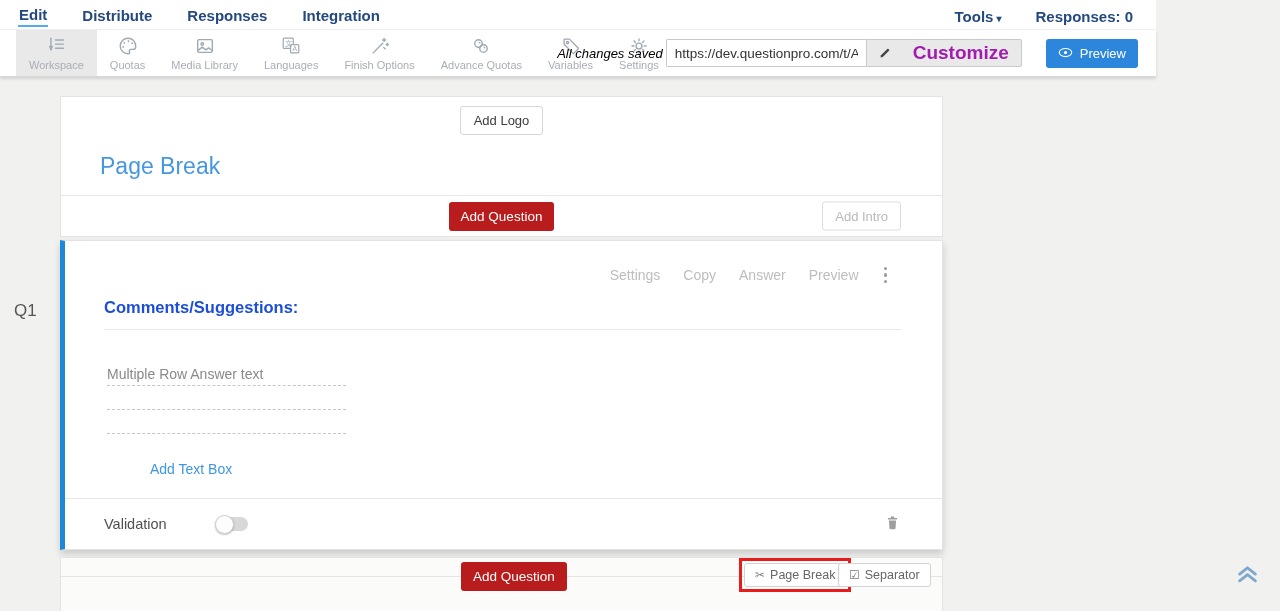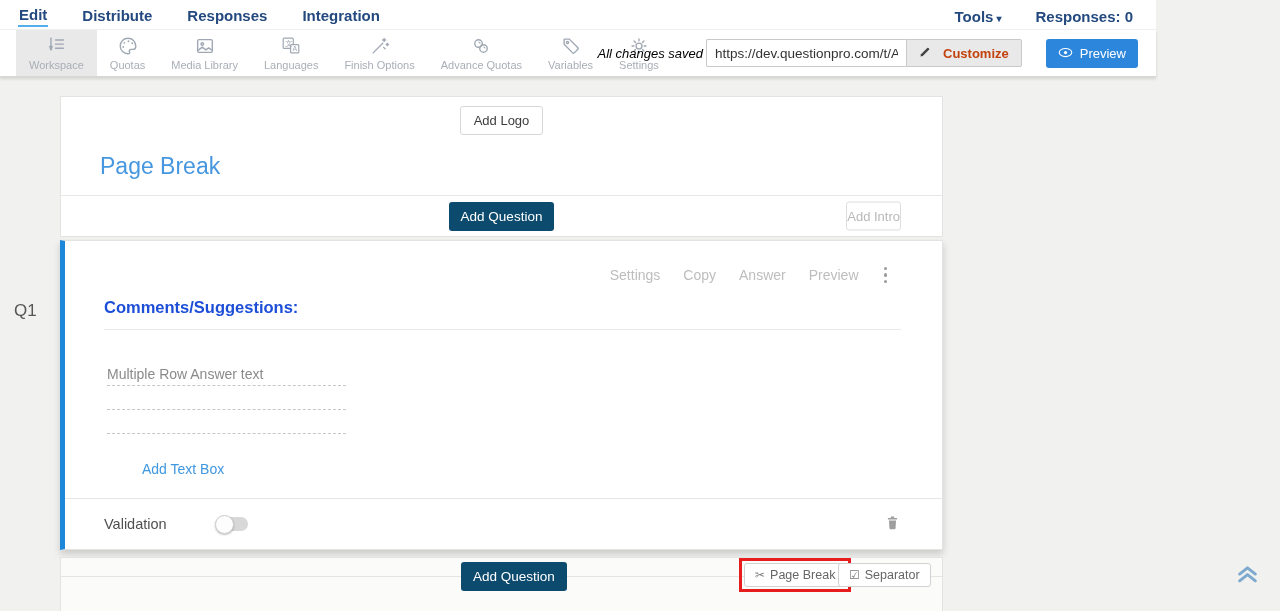--- a/index.html
+++ b/index.html
@@ -27,60 +27,60 @@
              gap:2px; padding:0 13px; cursor:pointer; }
   .tb-item.active { background:#e9e9e9; }
   .tb-item svg { width:22px; height:22px; display:block; }
   .tb-label { font-size:11px; color:#a9aeb6; white-space:nowrap; }
   .tb-right { position:absolute; right:18px; top:0; height:46px; display:flex; align-items:center; }
   .save-status { font-style:italic; font-size:13px; color:#000000; margin-right:3px; }
   .url-group { display:flex; align-items:center; }
   .url-input { width:200px; height:28px; border:1px solid #c9c9c9; border-right:none;
                padding:0 8px; font-size:13.5px; color:#333; background:#fff;
                border-radius:2px 0 0 2px; font-family:"Liberation Sans",sans-serif; }
-  .customize-btn { height:28px; display:flex; align-items:center; gap:12px; background:#e9e9e9;
-                   border:1px solid #c9c9c9; padding:0 12px; font-size:13px; font-weight:700;
-                   color:#c2410c; border-radius:0 2px 2px 0; cursor:pointer; white-space:nowrap; }
+  .customize-btn { height:28px; display:flex; align-items:center; gap:22px; background:#e9e9e9;
+                   border:1px solid #c9c9c9; padding:0 12px; font-size:19px; font-weight:700;
+                   color:#a21caf; border-radius:0 2px 2px 0; cursor:pointer; white-space:nowrap; }
   .preview-btn { margin-left:24px; height:29px; display:flex; align-items:center; gap:7px;
                  background:#2b86dc; color:#fff; font-size:13px; padding:0 12px;
                  border:none; border-radius:3px; cursor:pointer; white-space:nowrap; }
 
   
   .card { position:absolute; left:60px; width:883px; background:#fff;
           border:1px solid #e3e3e1; }
   #title-card { top:96px; height:141px; }
   .add-logo-wrap { display:flex; justify-content:center; margin-top:9px; }
   .add-logo-btn { background:#fff; border:1px solid #d7d7d7; border-radius:3px;
                   padding:6px 13px; font-size:13px; color:#3c3c3c; cursor:pointer;text-align:center; }
   .survey-title { position:absolute; left:39px; top:56px; font-size:23px; font-weight:400;
                   color:#4697e0; cursor:text; }
   .title-card-footer { position:absolute; left:0; right:0; bottom:0; height:41px;
                        border-top:1px solid #e7e7e5; display:flex; align-items:center;
                        justify-content:center; }
-  .btn-blue { background:#0c4a6e; color:#fff; border:none; border-radius:3px;
+  .btn-blue { background:#b91c1c; color:#fff; border:none; border-radius:3px;
               padding:7px 12px; font-size:13.5px; cursor:pointer; }
   .add-intro-btn { position:absolute; right:41px; top:50%; transform:translateY(-50%);
                    background:#fff; border:1px solid #ddd; color:#b9b9b9; font-size:13px;
-                   padding:6px 0; border-radius:3px; cursor:pointer; }
+                   padding:6px 12px; border-radius:3px; cursor:pointer; }
 
   #q-label { position:absolute; left:14px; top:301px; font-size:17px; color:#565656; }
 
   #question-card { top:240px; height:310px; border-left:5px solid #1d87da;
                    box-shadow:0 4px 7px rgba(0,0,0,.16); }
   .q-menu { position:absolute; top:22px; right:51px; display:flex; align-items:center; gap:23px; }
   .q-menu a { font-size:14px; color:#bdbdbd; text-decoration:none; cursor:pointer; }
   .kebab { display:flex; flex-direction:column; align-items:center; cursor:pointer;
            padding:2px 4px; margin-left:-2px; }
   .kebab span { width:3.5px; height:3.5px; border-radius:50%; background:#9b9b9b; margin:1.6px 0; }
   .q-title { margin:57px 0 0 39px; font-size:16.5px; font-weight:700; color:#1d4ed8; cursor:text; }
   .q-divider { margin:12px 41px 0 39px; border-top:1px solid #e9e9e7; }
   .answer-rows { margin:32px 0 0 42px; width:239px; }
   .answer-row { height:24px; border-bottom:1px dashed #c6c6c6; font-size:14px; color:#8a8a8a;
                 display:flex; align-items:flex-end; padding-bottom:3px; cursor:text; }
-  .add-text-box { position:absolute; left:77px; top:220px; font-size:14px; color:#3f97e0;
+  .add-text-box { position:absolute; left:85px; top:220px; font-size:14px; color:#3f97e0;
                   text-decoration:none; cursor:pointer; }
   .validation-row { position:absolute; left:0; right:0; bottom:0; height:51px;
                     border-top:1px solid #e7e7e5; display:flex; align-items:center;
                     padding:0 41px 0 39px;gap:37px; }
   .validation-label { font-size:14.5px; color:#4f4f4f; }
   .toggle { margin-left:13px; width:31px; height:14px; background:#d8d8d8; border-radius:8px;
             position:relative; cursor:pointer; }
   .toggle .knob { position:absolute; left:-2px; top:-2.5px; width:19px; height:19px;
                   background:#fdfdfd; border:1px solid #cfcfcf; border-radius:50%;
                   box-shadow:0 1px 2px rgba(0,0,0,.25); }

